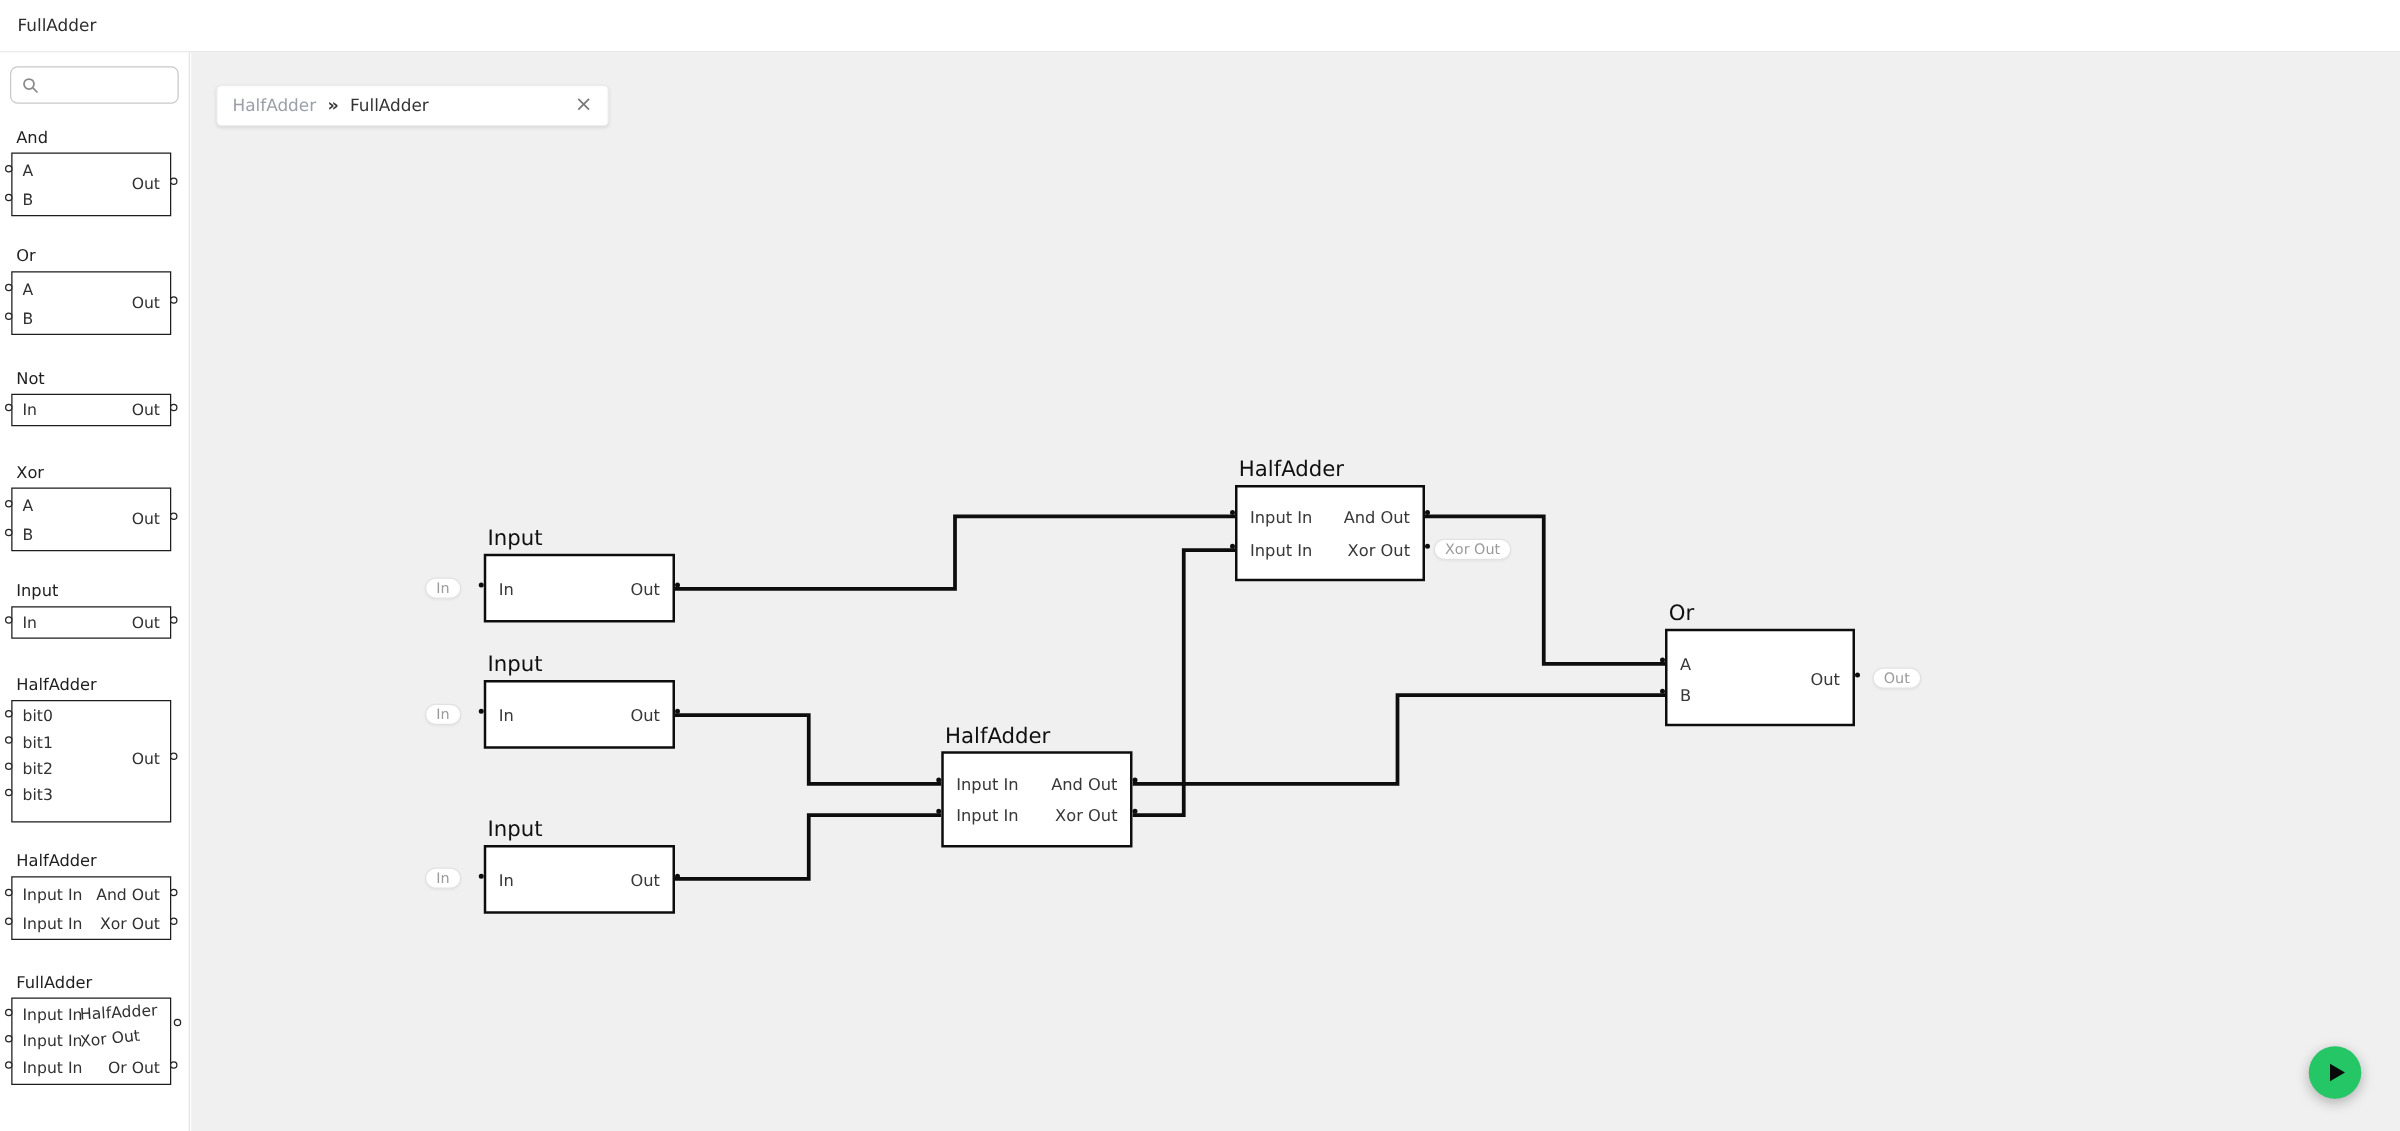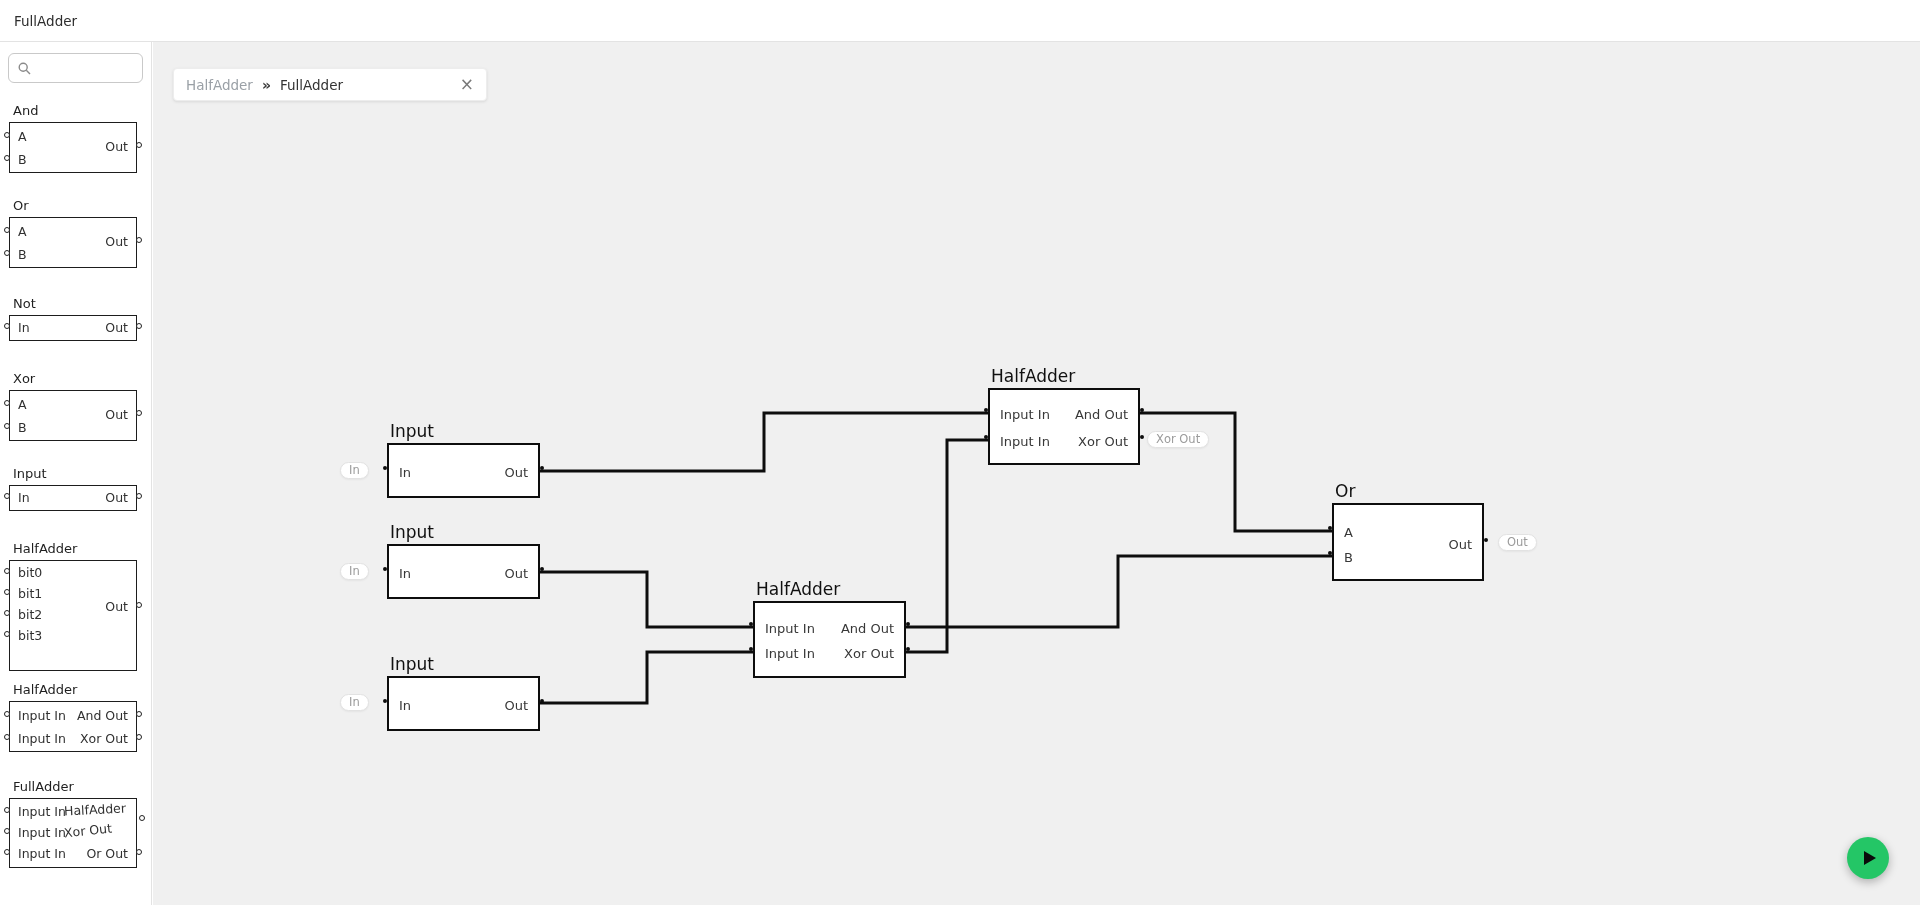--- a/index.html
+++ b/index.html
@@ -125,21 +125,21 @@
 
   <div class="sname" style="top:424px">Input</div>
   <div class="sbox" style="top:443px;height:26px">
     <span class="spc l" style="top:7px"></span>
     <span class="sp l" style="top:5px">In</span>
     <span class="spc r" style="top:7px"></span>
     <span class="sp r" style="top:5px">Out</span>
   </div>
 
   <div class="sname" style="top:499px">HalfAdder</div>
-  <div class="sbox" style="top:518px;height:111px">
+  <div class="sbox" style="top:518px;height:98px">
     <span class="spc l" style="top:7px"></span>
     <span class="sp l" style="top:5px">bit0</span>
     <span class="spc l" style="top:28px"></span>
     <span class="sp l" style="top:26px">bit1</span>
     <span class="spc l" style="top:49px"></span>
     <span class="sp l" style="top:47px">bit2</span>
     <span class="spc l" style="top:70px"></span>
     <span class="sp l" style="top:68px">bit3</span>
     <span class="spc r" style="top:41px"></span>
     <span class="sp r" style="top:39px">Out</span>

